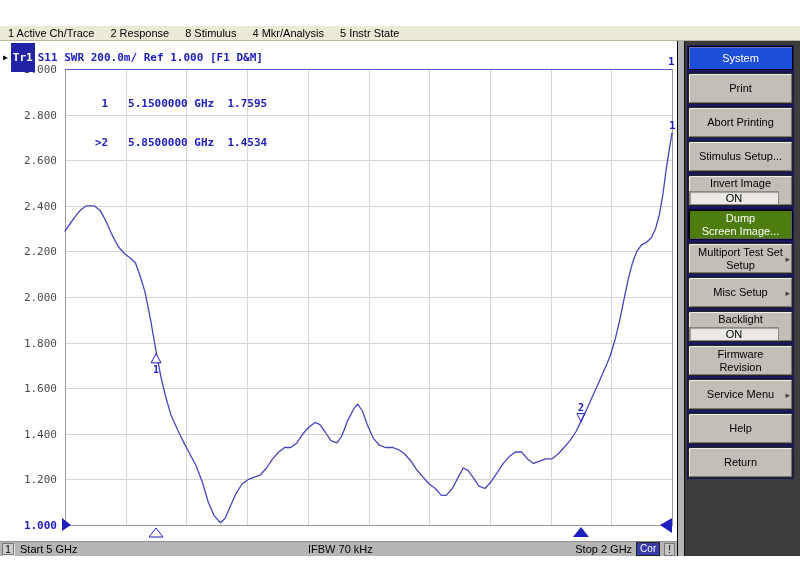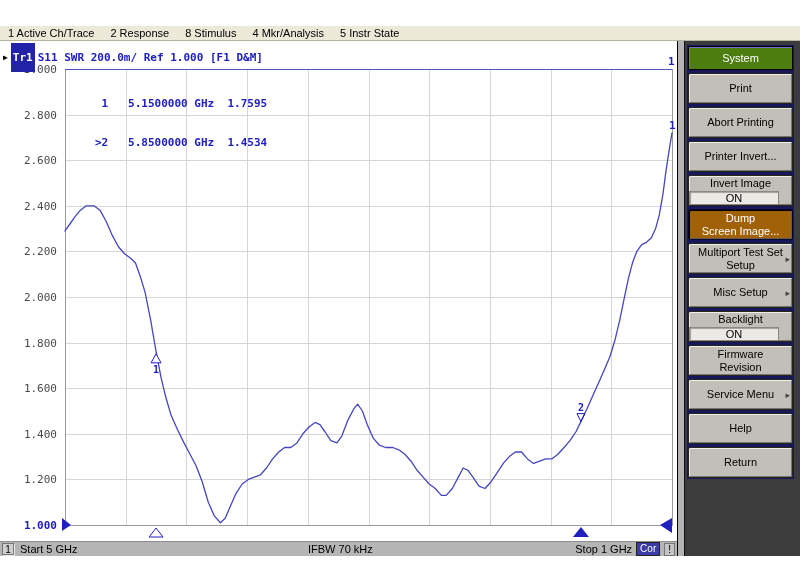--- a/index.html
+++ b/index.html
@@ -26,27 +26,27 @@
   .tr-text{color:#2020be;}
   .marker-readout{position:absolute;left:95px;top:30px;font-family:"DejaVu Sans Mono",monospace;
                   font-size:11px;line-height:13px;color:#2020be;white-space:pre;z-index:2;font-weight:bold;}
 
   
   .side-panel{position:absolute;left:677px;top:41px;width:123px;height:515px;background:#3c3c3c;
               border-left:1px solid #000;box-sizing:border-box;}
   .sp-strip{position:absolute;left:0;top:0;width:6px;height:515px;background:#b4b4b4;border-right:1px solid #111;}
   .sp-col{position:absolute;left:9px;top:4px;width:105px;display:flex;flex-direction:column;gap:3px;
           background:#17175a;padding:1px;}
-  .sp-header{height:24px;line-height:23px;text-align:center;background:#4d7c0f;color:#fff;font-size:11px;
+  .sp-header{height:24px;line-height:23px;text-align:center;background:#1d4ed8;color:#fff;font-size:11px;
              border:1px solid #000;box-shadow:inset 1px 1px 0 #7070c8;box-sizing:border-box;}
   .sp-btn{position:relative;min-height:31px;background:#c2bfb8;border:1px solid #26261f;border-radius:2px;
           box-shadow:inset 1px 1px 0 #efede8, inset -1px -1px 0 #77756f;box-sizing:border-box;
           display:flex;flex-direction:column;justify-content:center;
           font-size:11px;line-height:13px;color:#000;text-align:center;cursor:default;}
-  .sp-btn.active{background:#a16207;color:#fff;border-color:#06062a;
+  .sp-btn.active{background:#4d7c0f;color:#fff;border-color:#06062a;
                  box-shadow:inset 1px 1px 0 #000, inset -1px -1px 0 #5c5c5c;}
   .sp-val{display:block;width:88px;background:#eceae6;border:1px solid #8a8880;
           box-shadow:inset 1px 1px 1px #a29f96;font-size:11px;line-height:12px;margin-top:1px;}
   .sp-arrow{position:absolute;right:2px;top:50%;transform:translateY(-50%);font-size:9px;color:#44423c;}
 
   
   .statusbar{position:absolute;left:0;top:541px;width:677px;height:15px;background:#b5b5b5;
              border-top:1px solid #8f8f8f;font-size:11px;line-height:13px;box-sizing:border-box;color:#000;}
   .sb-ch{position:absolute;left:2px;top:1px;width:12px;height:12px;background:#cfcfcf;border:1px solid #777;
          box-shadow:1px 1px 0 #e8e8e8;text-align:center;line-height:11px;box-sizing:border-box;font-size:10px;}
@@ -144,21 +144,21 @@
     <div class="sp-col">
       <div class="sp-header">System</div>
 
       <div class="sp-btn">
         <span>Print</span>
       </div>
       <div class="sp-btn">
         <span>Abort Printing</span>
       </div>
       <div class="sp-btn">
-        <span>Printer Invert...</span>
+        <span>Stimulus Setup...</span>
       </div>
       <div class="sp-btn">
         <span>Invert Image</span>
         <span class="sp-val">ON</span>
       </div>
       <div class="sp-btn active">
         <span>Dump</span>
         <span>Screen Image...</span>
       </div>
       <div class="sp-btn">
@@ -189,19 +189,19 @@
         <span>Return</span>
       </div>
     </div>
   </div>
 
   <div class="statusbar">
     <span class="sb-ch">1</span>
     <span class="sb-start">Start 5 GHz</span>
     <span class="sb-ifbw">IFBW 70 kHz</span>
     <span class="sb-right">
-      <span>Stop 1 GHz</span>
+      <span>Stop 2 GHz</span>
       <span class="sb-cor">Cor</span>
       <span class="sb-warn">!</span>
     </span>
   </div>
 
 </div>
 
 </body></html>

